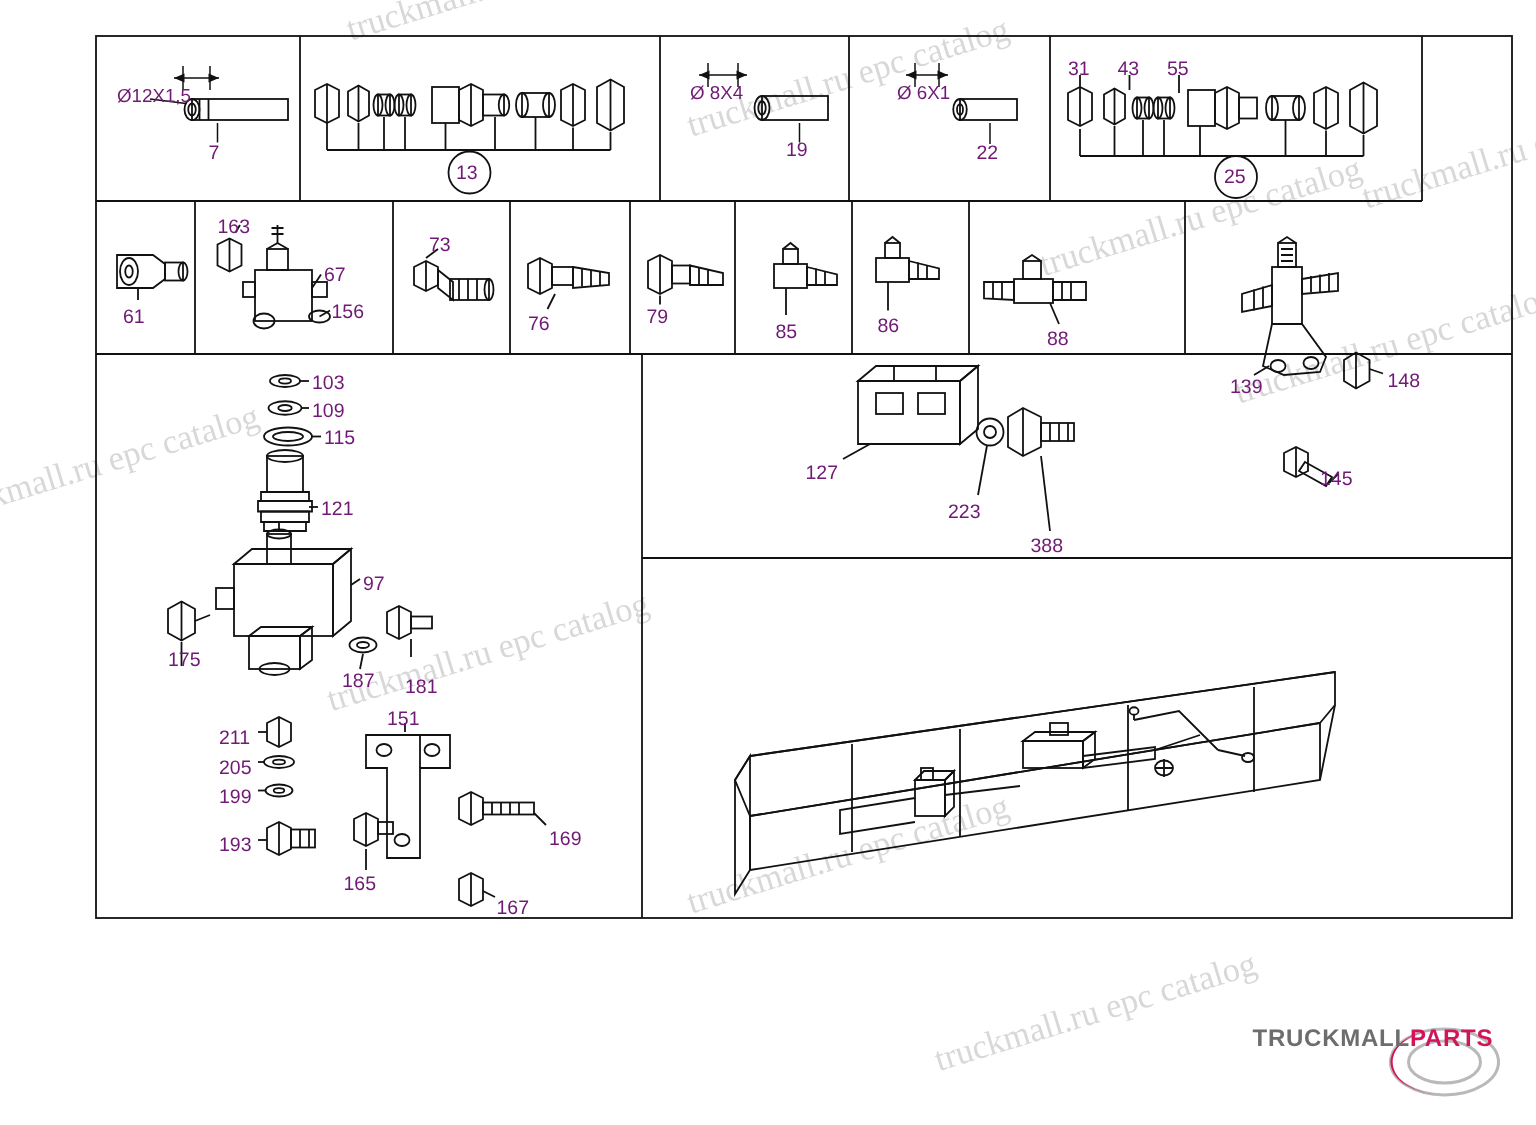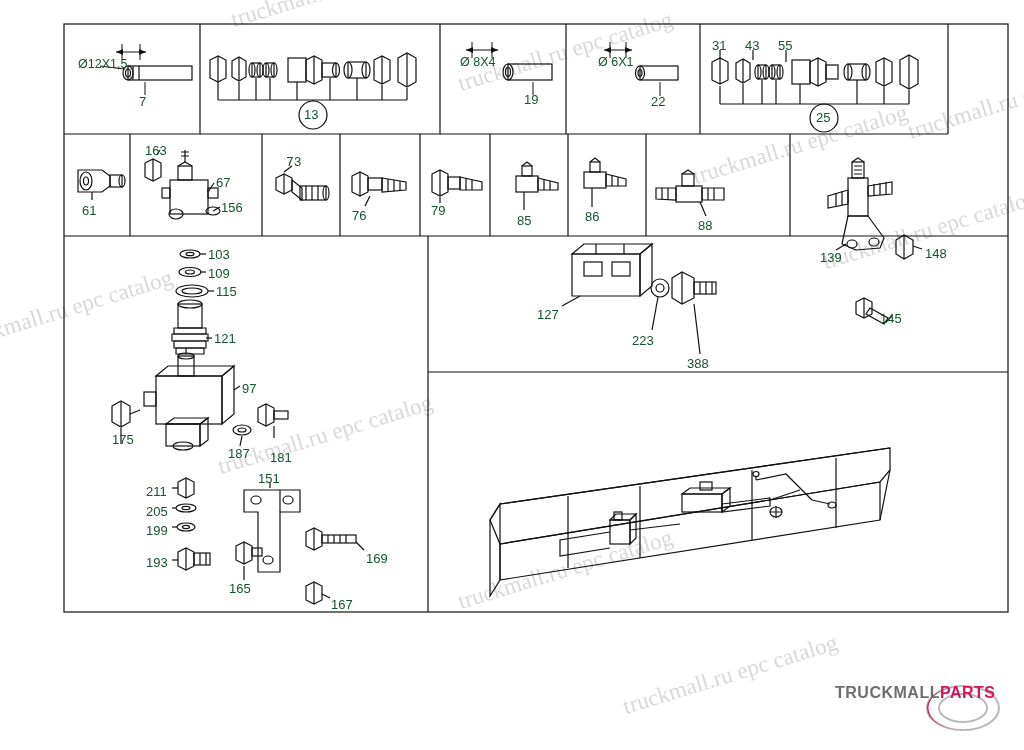--- a/index.html
+++ b/index.html
@@ -27,21 +27,21 @@
     font-size: 23px;
     white-space: nowrap;
     transform: rotate(-17deg);
     transform-origin: left top;
     user-select: none;
   }
   .lbl {
     position: absolute;
     font-family: "Liberation Sans", sans-serif;
     font-size: 13px;
-    color: #14532d;
+    color: #701a75;
     white-space: nowrap;
   }
   .lbl.dim { font-size: 12.5px; }
   .brand {
     position: absolute;
     right: 14px;
     bottom: 16px;
     width: 175px;
     height: 62px;
   }
@@ -457,21 +457,21 @@
     <div class="lbl" style="left:651px; top:94px;">22</div>
     <div class="lbl" style="left:712px; top:38px;">31</div>
     <div class="lbl" style="left:745px; top:38px;">43</div>
     <div class="lbl" style="left:778px; top:38px;">55</div>
     <div class="lbl" style="left:816px; top:110px;">25</div>
 
     <div class="lbl" style="left:82px;  top:203px;">61</div>
     <div class="lbl" style="left:145px; top:143px;">163</div>
     <div class="lbl" style="left:216px; top:175px;">67</div>
     <div class="lbl" style="left:221px; top:200px;">156</div>
-    <div class="lbl" style="left:286px; top:155px;font-family:Liberation Mono, monospace;">73</div>
+    <div class="lbl" style="left:286px; top:155px;">73</div>
     <div class="lbl" style="left:352px; top:208px;">76</div>
     <div class="lbl" style="left:431px; top:203px;">79</div>
     <div class="lbl" style="left:517px; top:213px;">85</div>
     <div class="lbl" style="left:585px; top:209px;">86</div>
     <div class="lbl" style="left:698px; top:218px;">88</div>
     <div class="lbl" style="left:820px; top:250px;">139</div>
     <div class="lbl" style="left:925px; top:246px;">148</div>
     <div class="lbl" style="left:880px; top:311px;">145</div>
 
     <div class="lbl" style="left:208px; top:247px;">103</div>

